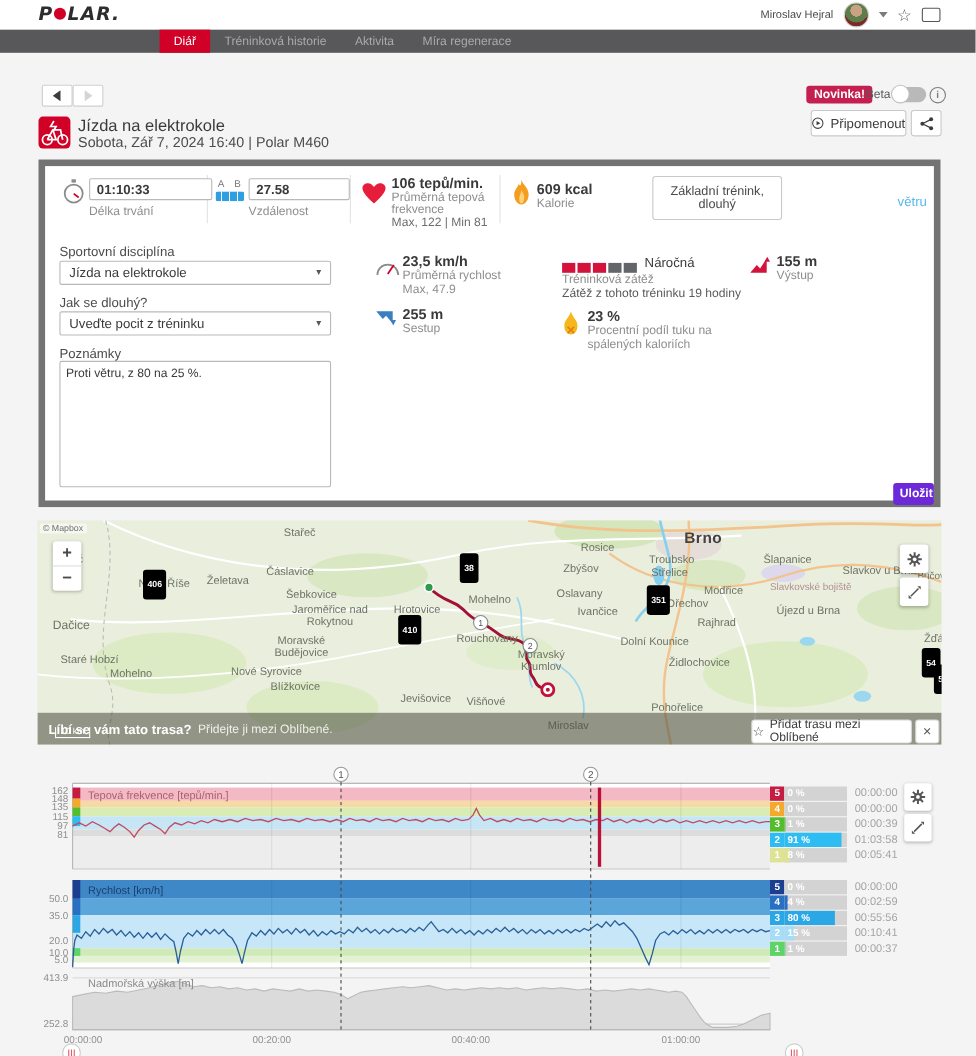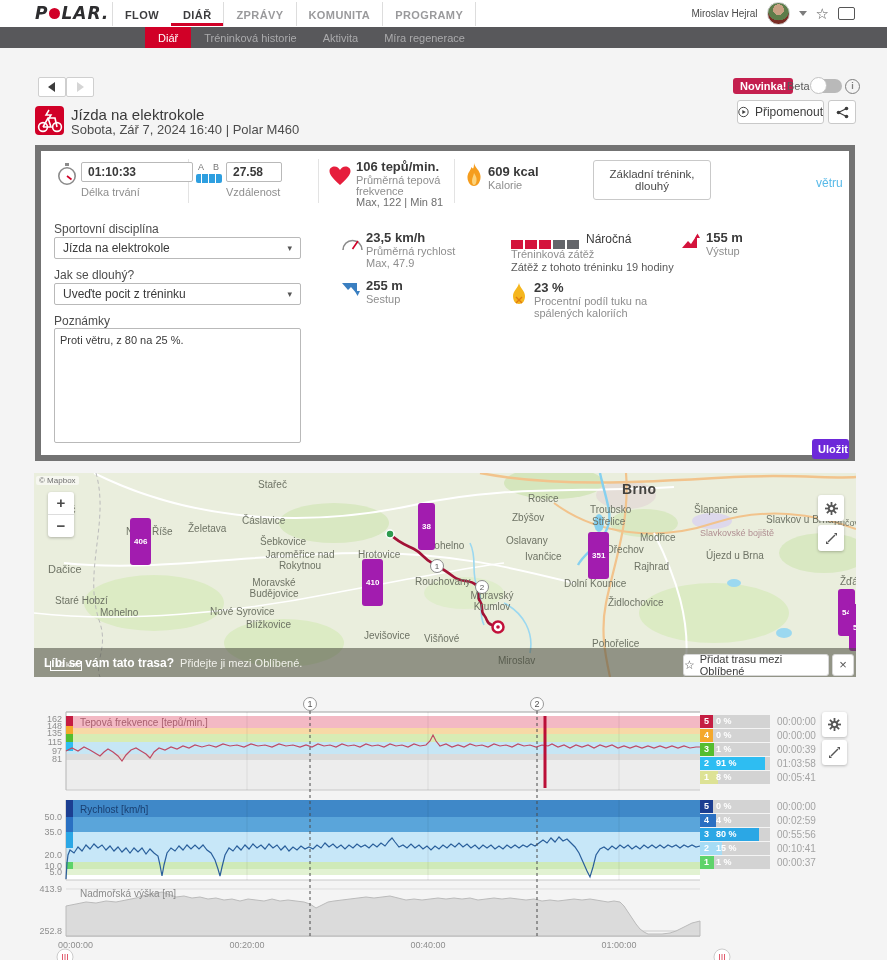--- a/index.html
+++ b/index.html
@@ -51,21 +51,21 @@
   .fsel .car{color:#555;font-size:9px;font-family:"DejaVu Sans",sans-serif}
   .noteta{position:absolute;left:13px;top:177px;width:247px;height:115px;border:1px solid #b9b9b9;border-radius:2px;font:11px "Liberation Sans",sans-serif;color:#3a3a3a;padding:5px;box-sizing:border-box;resize:none;background:#fff}
   .loadsq{display:inline-block;width:12px;height:9px;margin-right:2px}
   .savebtn{position:absolute;left:771px;top:288px;width:37px;height:20px;background:#6d28d9;border:none;border-radius:3px;color:#fff;font:bold 11px "Liberation Sans",sans-serif}
   
   .map{position:absolute;left:34px;top:473px;width:822px;height:204px;background:#eaeedd;overflow:hidden}
   .town{position:absolute;font-size:10px;color:#6e7365;white-space:nowrap;z-index:3}
   .town.big{font:bold 14px "Liberation Sans",sans-serif;color:#43423f;letter-spacing:.5px}
   .town.two{white-space:normal;text-align:center;line-height:11px}
   .town.hist{color:#b08f92;font-size:9px}
-  .rbadge{position:absolute;background:#a21caf;color:#fff;font:bold 8px "Liberation Sans",sans-serif;padding:19px 4px;border-radius:3px;z-index:3}
+  .rbadge{position:absolute;background:#000000;color:#fff;font:bold 8px "Liberation Sans",sans-serif;padding:9px 4px;border-radius:3px;z-index:3}
   .mapctl{position:absolute;background:#fff;border-radius:3px;box-shadow:0 1px 3px rgba(0,0,0,.25);z-index:6}
   .zbtnmap{width:26px;height:22px;text-align:center;font:bold 15px "Liberation Sans",sans-serif;color:#4a4a4a;line-height:22px}
   .mover{position:absolute;left:0;bottom:0;width:822px;height:29px;background:rgba(72,74,62,.55);z-index:5;display:flex;align-items:center}
   .mscale{position:absolute;left:16px;bottom:6px;z-index:7;color:#fff;font-size:8px;border-left:1px solid #fff;border-right:1px solid #fff;border-bottom:1px solid #fff;padding:0 4px 1px;line-height:8px}
   .attr{position:absolute;left:2px;top:3px;font-size:8px;color:#6f6f6f;background:rgba(255,255,255,.55);padding:0 3px;border-radius:2px;z-index:6}
   .favbtn{position:absolute;left:649px;top:6px;width:144px;height:20px;background:#fff;border:1px solid #d7d7d7;border-radius:3px;font-size:11px;color:#3c3c3c;display:flex;align-items:center;justify-content:center;gap:5px}
   .closebtn{position:absolute;left:798px;top:6px;width:20px;height:20px;background:#fff;border:1px solid #d7d7d7;border-radius:3px;font-size:13px;color:#555;text-align:center;line-height:19px}
   
   .chartsvg{position:absolute;left:34px;top:695px}
   .zpanel{position:absolute;left:700px;width:158px}
@@ -75,27 +75,20 @@
   .zfill{position:absolute;left:0;top:0;height:13px}
   .zpct{position:absolute;left:3px;top:0;color:#fff;font:bold 9px "Liberation Sans",sans-serif;line-height:13px}
   .ztime{margin-left:7px;font-size:10px;color:#a4a4a4}
   .sqbtn{position:absolute;width:25px;height:25px;background:#fff;border-radius:3px;box-shadow:0 1px 3px rgba(0,0,0,.25);display:flex;align-items:center;justify-content:center}
 </style>
 </head>
 <body>
 
 <div class="topbar">
   <div class="logo"><span>P</span><span class="dot"></span><span>LAR.</span></div>
-  <div class="mainnav">
-    <span class="itm dark">FLOW</span>
-    <span class="itm dark active nl">DIÁŘ</span>
-    <span class="itm">ZPRÁVY</span>
-    <span class="itm">KOMUNITA</span>
-    <span class="itm last">PROGRAMY</span>
-  </div>
   <div class="userbox">
     <span class="uname">Miroslav Hejral</span>
     <span class="avatar"></span>
     <span class="caret"></span>
     <span class="hicon">☆</span>
     <span class="chatic"></span>
   </div>
 </div>
 
 <div class="subnav">
@@ -157,21 +150,21 @@
     <rect x="9" y="1" width="4" height="3" fill="#8b8b8b"></rect>
     <circle cx="11" cy="14" r="8.2" fill="#fff" stroke="#8b8b8b" stroke-width="1.6"></circle>
     <line x1="11" y1="14" x2="15.5" y2="17.5" stroke="#d10027" stroke-width="1.6"></line>
   </svg>
   <input class="statin" style="left: 40px; top: 11px; width: 112px;" value="01:10:33">
   <span class="slab" style="left:40px;top:35px">Délka trvání</span>
 
   <span class="slab" style="left:157px;top:11px;font-size:9px;color:#777">A</span>
   <span class="slab" style="left:172px;top:11px;font-size:9px;color:#777">B</span>
   <div class="abs" style="left:155px;top:23px;width:26px;height:9px;background:#2e9fe0;border-radius:2px;background-image:linear-gradient(90deg,transparent 0 5px,#fff 5px 6px,transparent 6px 12px,#fff 12px 13px,transparent 13px 19px,#fff 19px 20px,transparent 20px)"></div>
-  <input class="statin" style="left: 185px; top: 11px; width: 56px;" value="27.58">
+  <input class="statin" style="left: 185px; top: 11px; width: 92px;" value="27.58">
   <span class="slab" style="left:185px;top:35px">Vzdálenost</span>
 
   <svg class="abs" style="left:288px;top:15px" width="22" height="20" viewBox="0 0 22 20">
     <path d="M11,19 C3,12 0.5,8 0.5,5 C0.5,2 3,0.5 5.5,0.5 C8,0.5 10,2.2 11,4 C12,2.2 14,0.5 16.5,0.5 C19,0.5 21.5,2 21.5,5 C21.5,8 19,12 11,19Z" fill="#e61e3c"></path>
   </svg>
   <span class="sval" style="left:315px;top:8px">106 tepů/min.</span>
   <span class="slab" style="left:315px;top:23px">Průměrná tepová</span>
   <span class="slab" style="left:315px;top:34px">frekvence</span>
   <span class="slab" style="left:315px;top:45px;color:#6e6e6e">Max, 122  |  Min 81</span>
 

